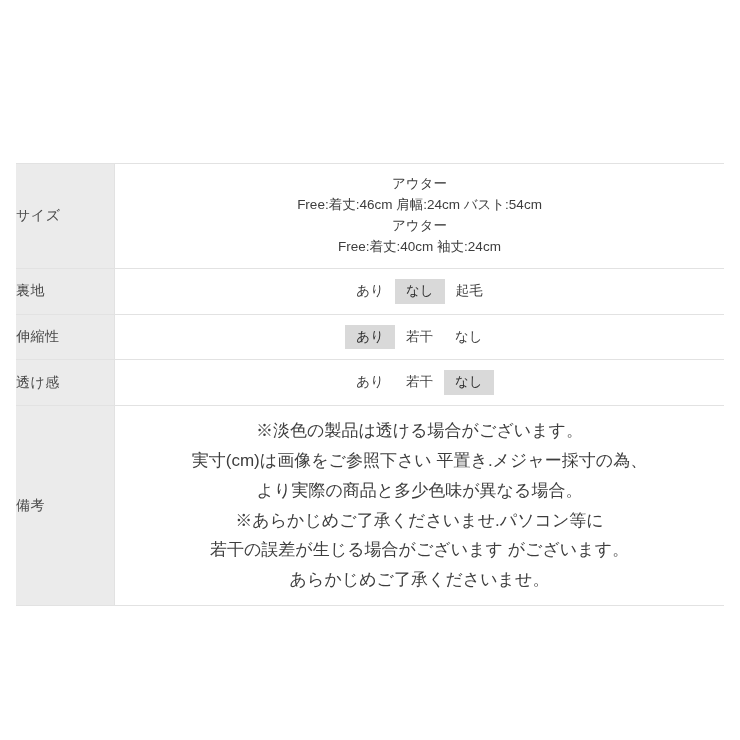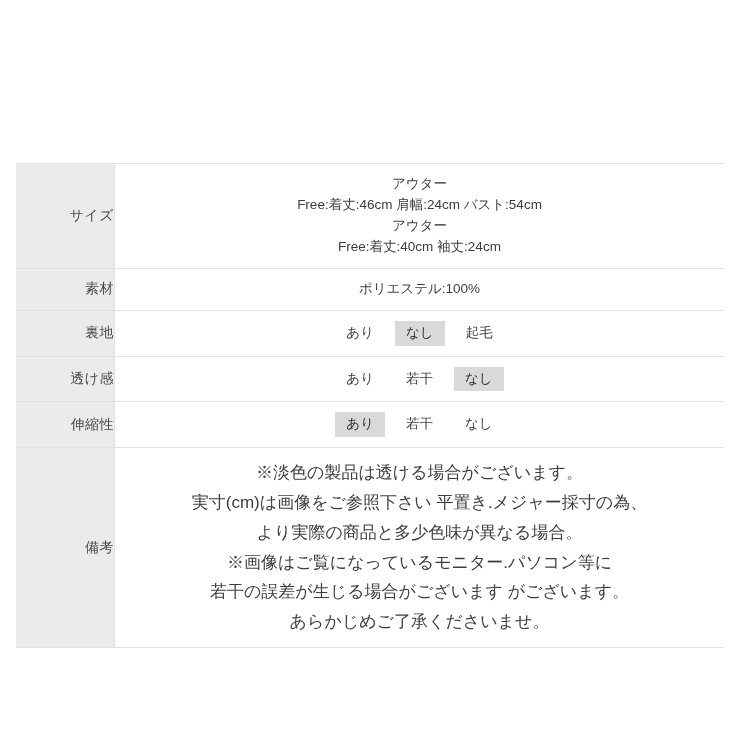--- a/index.html
+++ b/index.html
@@ -34,21 +34,21 @@
   }
   .spec-table tr:first-child {
     border-top: 1px solid #e2e2e2;
   }
   .spec-table th {
     width: 98px;
     background: #ebebeb;
     color: #4a4a4a;
     font-size: 14px;
     font-weight: normal;
-    text-align: right;
+    text-align: left;
     vertical-align: middle;
     border-right: 1px solid #e2e2e2;
     padding: 0;
     letter-spacing: 0.5px;
   }
   .spec-table td {
     background: #ffffff;
     font-size: 13.5px;
     color: #3d3d3d;
     text-align: center;
@@ -61,21 +61,20 @@
     padding-bottom: 12px;
   }
   .size-line {
     display: block;
     white-space: nowrap;
   }
   .opt-row {
     display: flex;
     justify-content: center;
     align-items: flex-end;
-    gap: 10px;
   }
   .opt {
     display: inline-block;
     padding: 3px 11px;
     font-size: 13.5px;
     color: #3d3d3d;
     line-height: 1.4;
   }
   .opt.sel {
     background: #d9d9d9;
@@ -102,59 +101,55 @@
         <tr>
           <th>サイズ</th>
           <td class="size-cell">
             <span class="size-line">アウター</span>
             <span class="size-line">Free:着丈:46cm  肩幅:24cm  バスト:54cm</span>
             <span class="size-line">アウター</span>
             <span class="size-line">Free:着丈:40cm  袖丈:24cm</span>
           </td>
         </tr>
         <tr>
-          <th>素材</th>
-          <td>ポリエステル:100%</td>
-        </tr>
-        <tr>
           <th>裏地</th>
           <td>
             <div class="opt-row">
               <span class="opt">あり</span>
               <span class="opt sel">なし</span>
               <span class="opt">起毛</span>
+            </div>
+          </td>
+        </tr>
+        <tr>
+          <th>伸縮性</th>
+          <td>
+            <div class="opt-row">
+              <span class="opt sel">あり</span>
+              <span class="opt">若干</span>
+              <span class="opt">なし</span>
             </div>
           </td>
         </tr>
         <tr>
           <th>透け感</th>
           <td>
             <div class="opt-row">
               <span class="opt">あり</span>
               <span class="opt">若干</span>
               <span class="opt sel">なし</span>
             </div>
           </td>
         </tr>
         <tr>
-          <th>伸縮性</th>
-          <td>
-            <div class="opt-row">
-              <span class="opt sel">あり</span>
-              <span class="opt">若干</span>
-              <span class="opt">なし</span>
-            </div>
-          </td>
-        </tr>
-        <tr>
           <th>備考</th>
           <td class="note-cell">
             <span class="note-line">※淡色の製品は透ける場合がございます。</span>
             <span class="note-line">実寸(cm)は画像をご参照下さい 平置き.メジャー採寸の為、</span>
             <span class="note-line">より実際の商品と多少色味が異なる場合。</span>
-            <span class="note-line">※画像はご覧になっているモニター.パソコン等に</span>
+            <span class="note-line">※あらかじめご了承くださいませ.パソコン等に</span>
             <span class="note-line">若干の誤差が生じる場合がございます がございます。</span>
             <span class="note-line">あらかじめご了承くださいませ。</span>
           </td>
         </tr>
       </tbody>
   </table>
 </div>
 
 </body></html>

